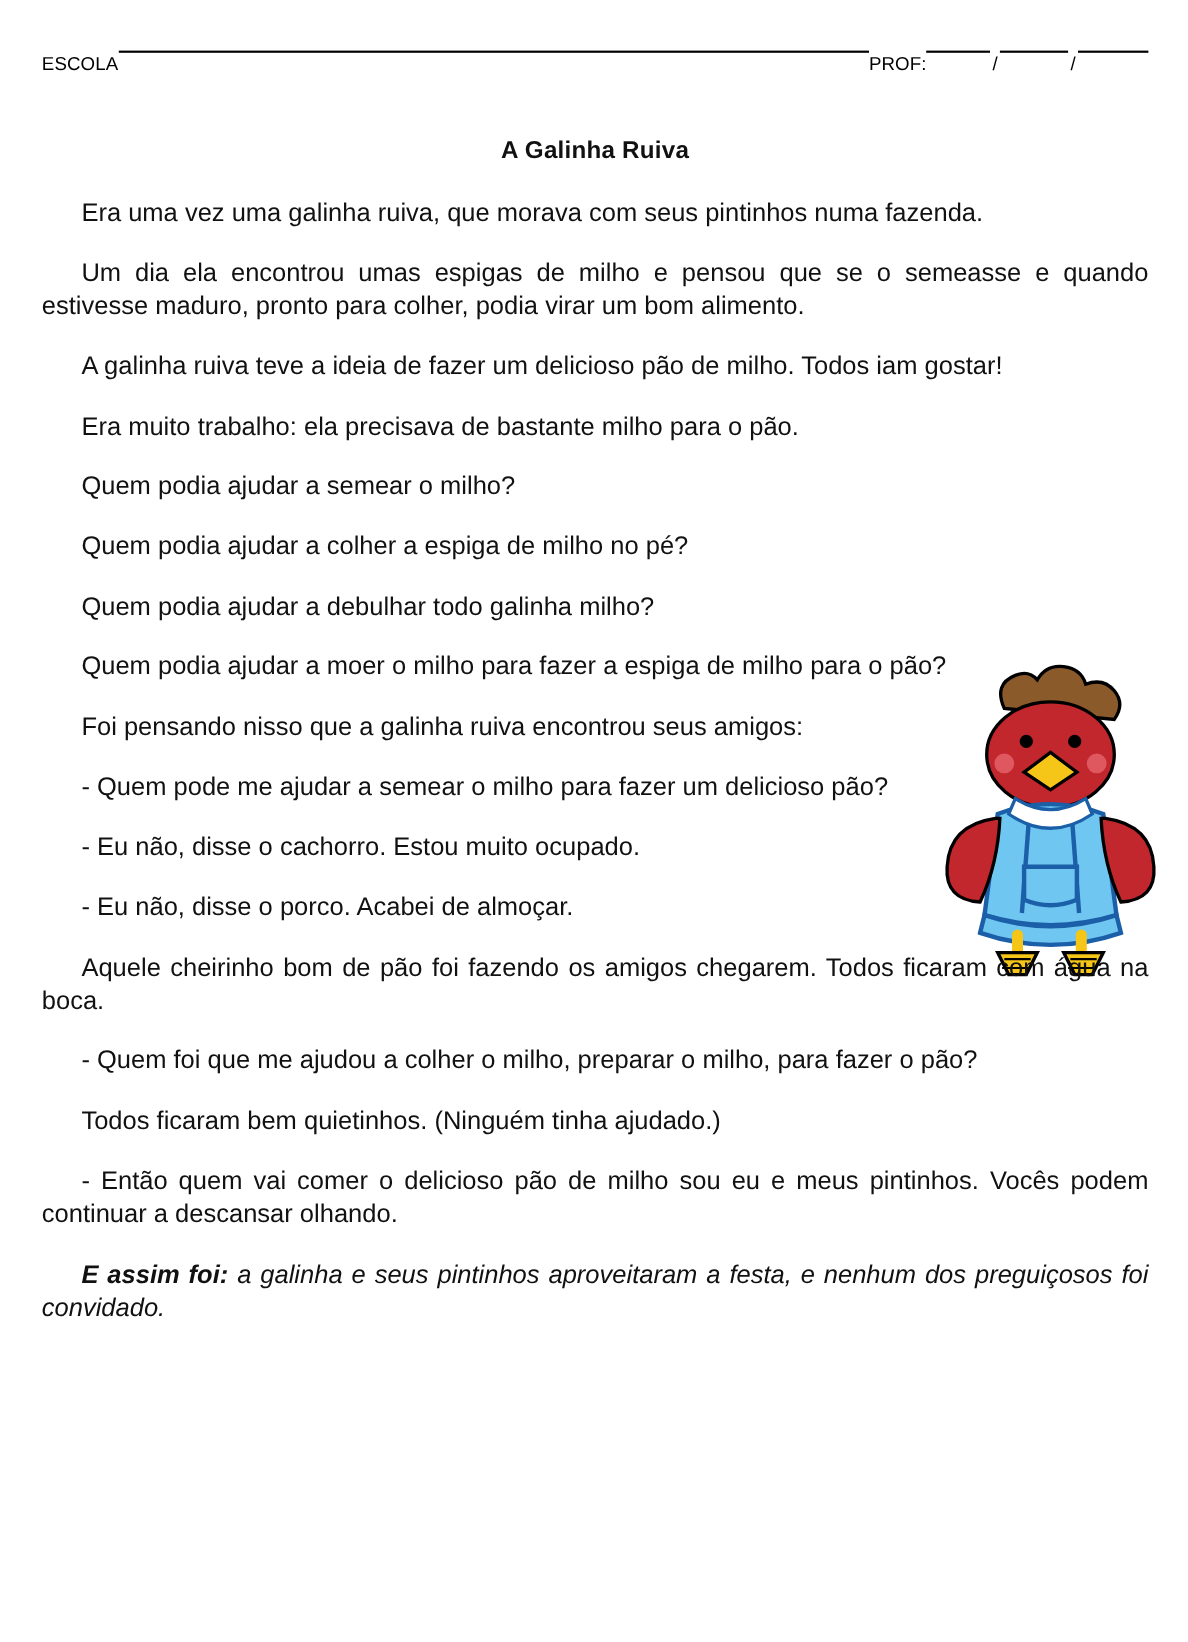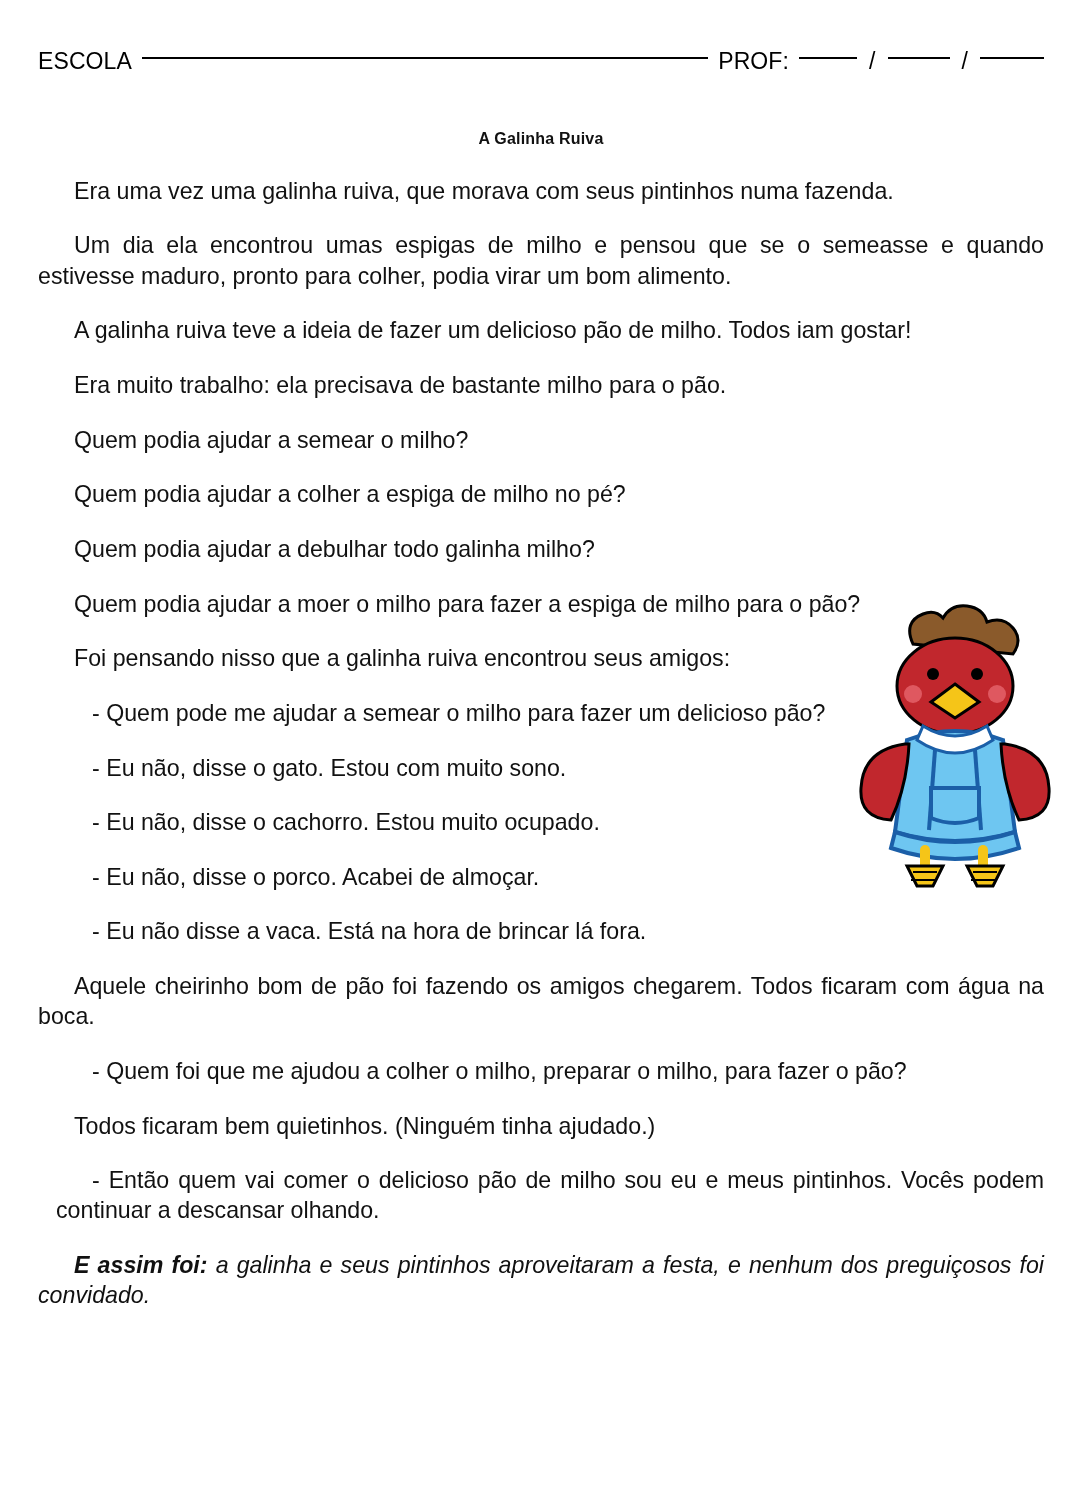--- a/index.html
+++ b/index.html
@@ -22,27 +22,26 @@
     box-sizing: border-box;
     padding: 40px 36px 0 38px;
   }
 
   
   .form-header {
     margin-top: 10px;
   }
   .form-row {
     display: flex;
-    align-items: center;
-    font-size: 23px;
+    align-items: flex-start;
+    font-size: 17px;
     line-height: 1.0;
     white-space: nowrap;
     margin-bottom: 19px;
     letter-spacing: 0.1px;
-    gap: 10px;
   }
   .form-label {
     flex: 0 0 auto;
   }
   .rule {
     flex: 1 1 auto;
     border-bottom: 2px solid #000;
     height: 0;
     position: relative;
     top: -4px;
@@ -65,32 +64,32 @@
   
   .story {
     margin-top: 56px;
     font-size: 23.2px;
     line-height: 1.30;
     color: #111;
   }
   .story-title {
     text-align: center;
     font-weight: bold;
-    font-size: 16px;
+    font-size: 22px;
     margin-bottom: 26px;
     letter-spacing: 0.2px;
   }
   .para {
     text-align: justify;
     text-indent: 36px;
     margin: 0 0 24.5px 0;
     position: relative;
     z-index: 2;
   }
-  .para.dialog { text-indent: 36px; margin-left: 18px; }
+  .para.dialog { text-indent: 36px; }
   .para.closing {
     text-indent: 36px;
     font-style: italic;
   }
   .para.closing b {
     font-style: italic;
     font-weight: bold;
   }
   
   .wrap-short { width: 790px; }
@@ -175,24 +174,22 @@
     <p class="para">Era uma vez uma galinha ruiva, que morava com seus pintinhos numa fazenda.</p>
     <p class="para">Um dia ela encontrou umas espigas de milho e pensou que se o semeasse e quando estivesse maduro, pronto para colher, podia virar um bom alimento.</p>
     <p class="para">A galinha ruiva teve a ideia de fazer um delicioso pão de milho. Todos iam gostar!</p>
     <p class="para">Era muito trabalho: ela precisava de bastante milho para o pão.</p>
     <p class="para">Quem podia ajudar a semear o milho?</p>
     <p class="para">Quem podia ajudar a colher a espiga de milho no pé?</p>
     <p class="para wrap-med">Quem podia ajudar a debulhar todo galinha milho?</p>
     <p class="para wrap-med">Quem podia ajudar a moer o milho para fazer a espiga de milho para o pão?</p>
     <p class="para wrap-short">Foi pensando nisso que a galinha ruiva encontrou seus amigos:</p>
     <p class="para dialog wrap-short">- Quem pode me ajudar a semear o milho para fazer um delicioso pão?</p>
-    <p class="para dialog wrap-short">- Eu não, disse o gato. Estou com muito sono.</p>
     <p class="para dialog wrap-short">- Eu não, disse o cachorro. Estou muito ocupado.</p>
     <p class="para dialog wrap-short">- Eu não, disse o porco. Acabei de almoçar.</p>
-    <p class="para dialog">- Eu não disse a vaca. Está na hora de brincar lá fora.</p>
     <p class="para">Aquele cheirinho bom de pão foi fazendo os amigos chegarem. Todos ficaram com água na boca.</p>
     <p class="para dialog">- Quem foi que me ajudou a colher o milho, preparar o milho, para fazer o pão?</p>
     <p class="para">Todos ficaram bem quietinhos. (Ninguém tinha ajudado.)</p>
     <p class="para dialog">- Então quem vai comer o delicioso pão de milho sou eu e meus pintinhos. Vocês podem continuar a descansar olhando.</p>
 
     <p class="para closing">
       <b>E assim foi:</b><span> a galinha e seus pintinhos aproveitaram a festa, e nenhum dos preguiçosos foi convidado.</span>
     </p>
   </div>
 

